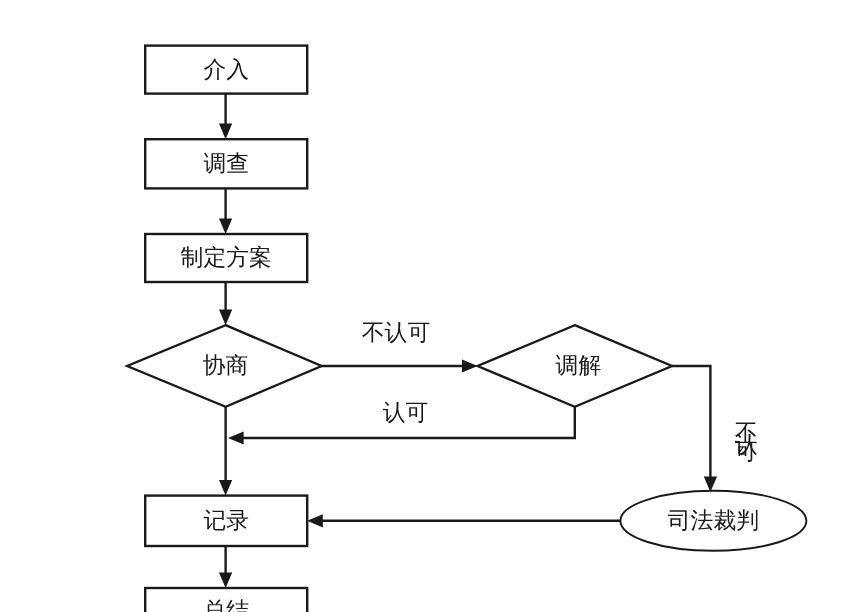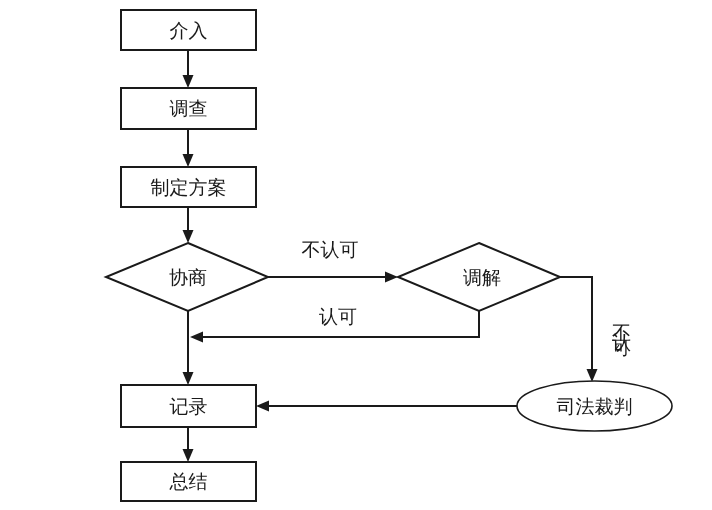--- a/index.html
+++ b/index.html
@@ -11,20 +11,21 @@
     width: 712px;
     height: 510px;
     overflow: hidden;
     font-family: "DejaVu Sans", "Liberation Sans", sans-serif;
   }
   #flowchart-root {
     position: relative;
     width: 712px;
     height: 446px;
     background: #ffffff;
+    margin-top: 28px;
   }
   svg#flow-svg {
     display: block;
     width: 712px;
     height: 510px;
   }
   .node-shape {
     fill: #ffffff;
     stroke: #1a1a1a;
     stroke-width: 2;

